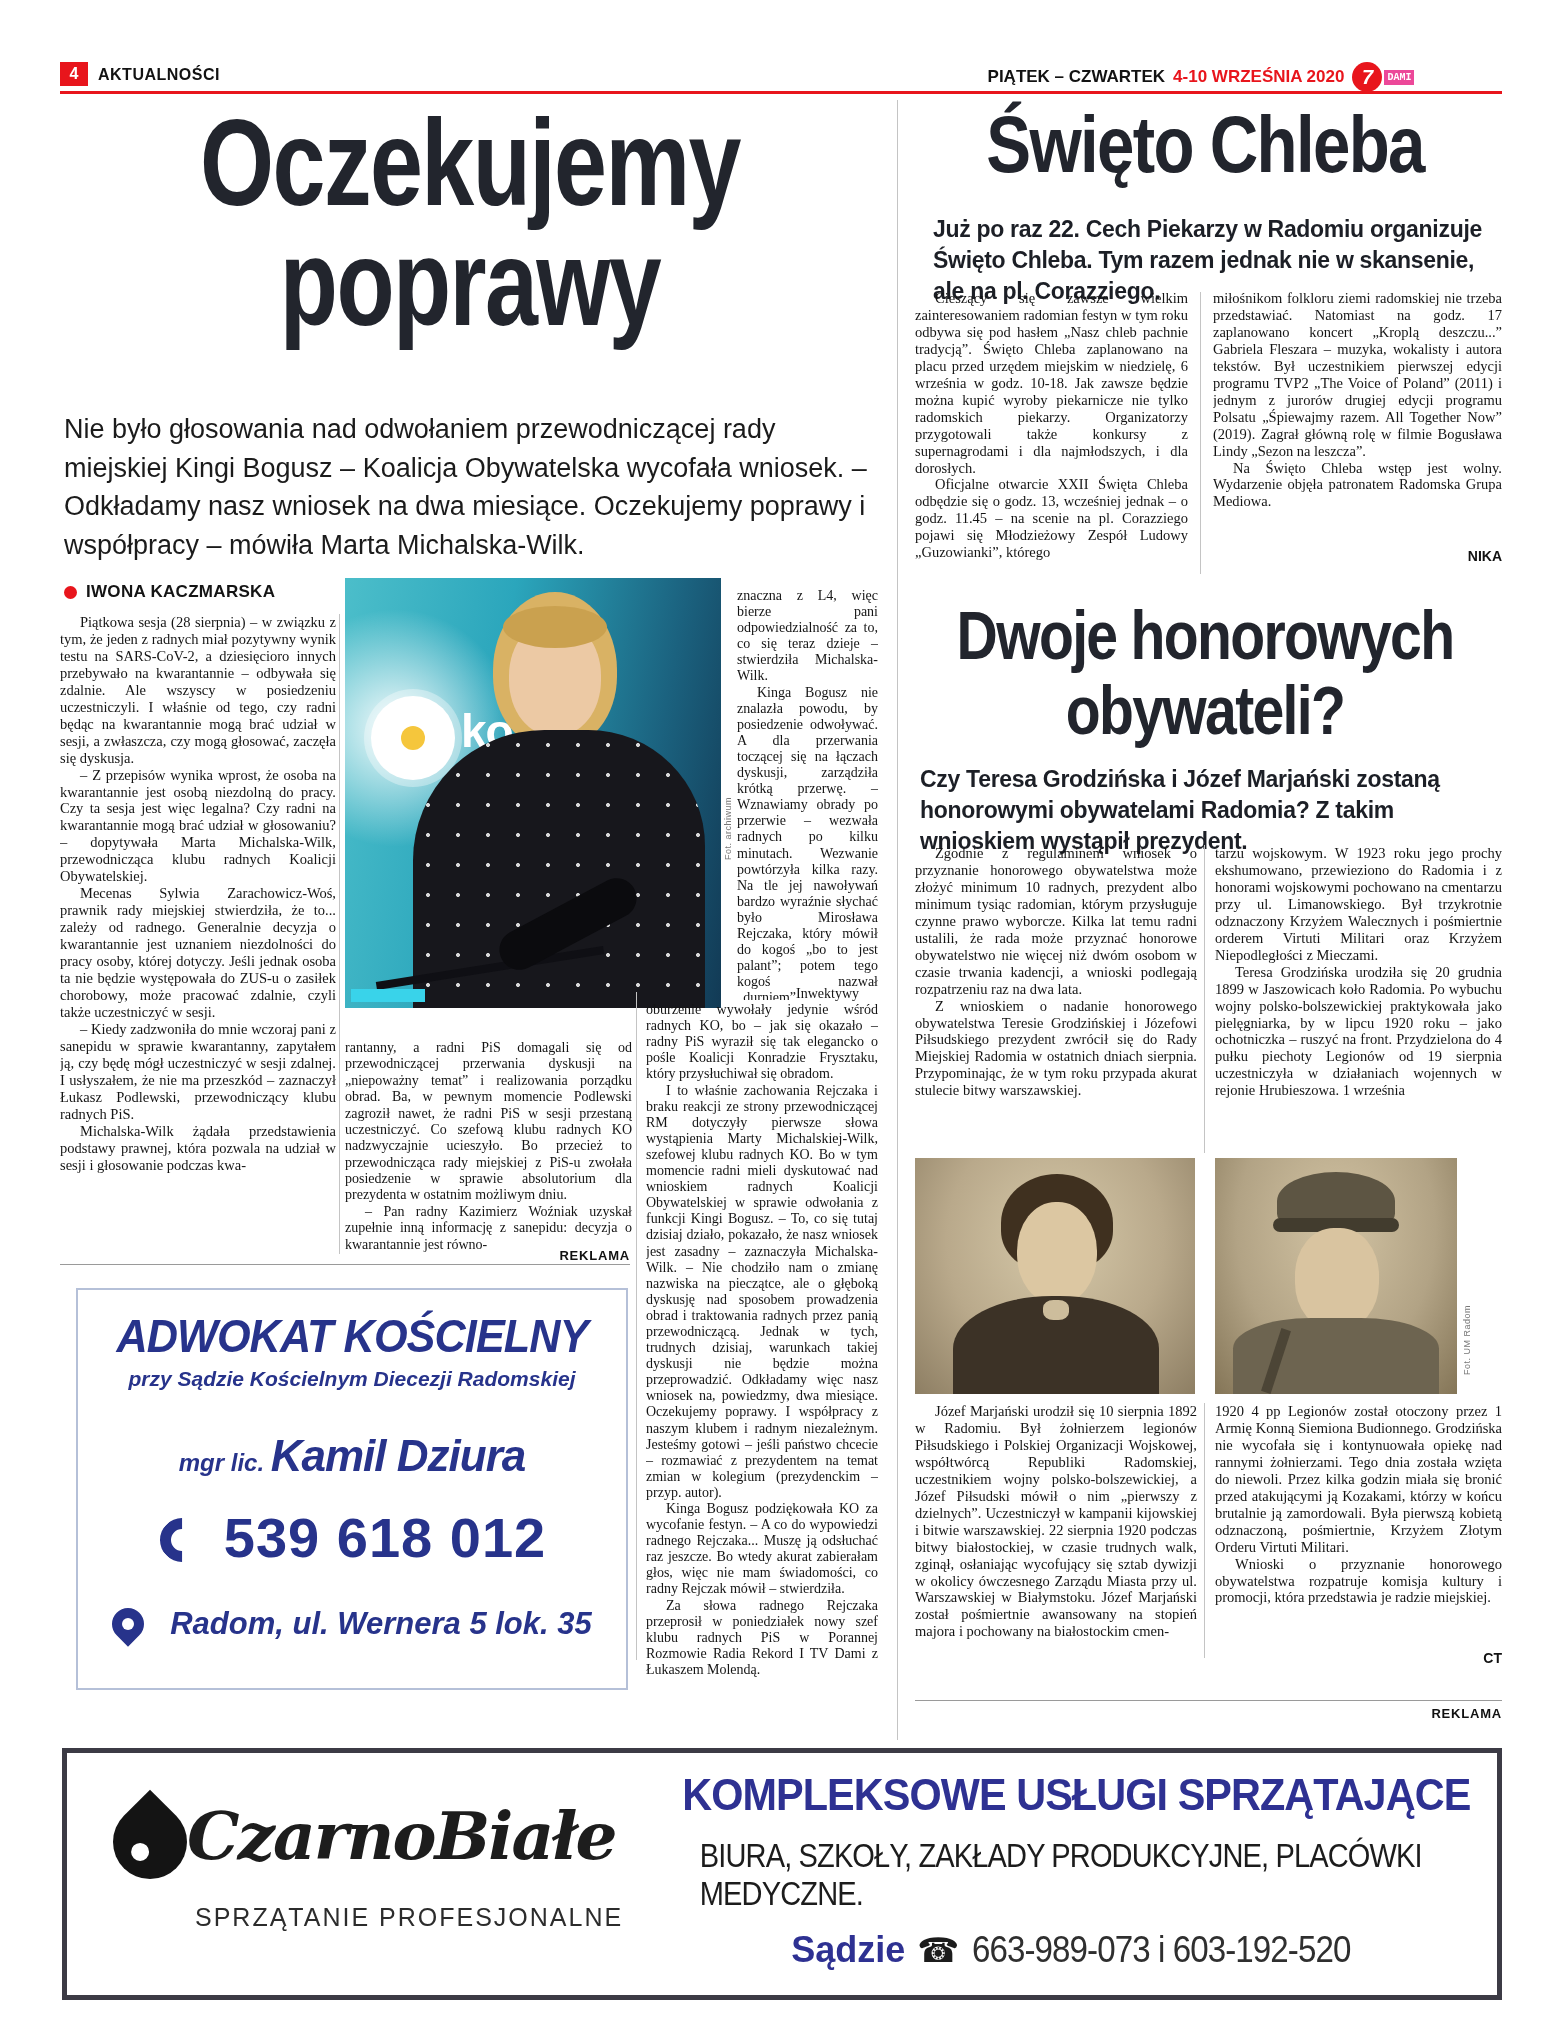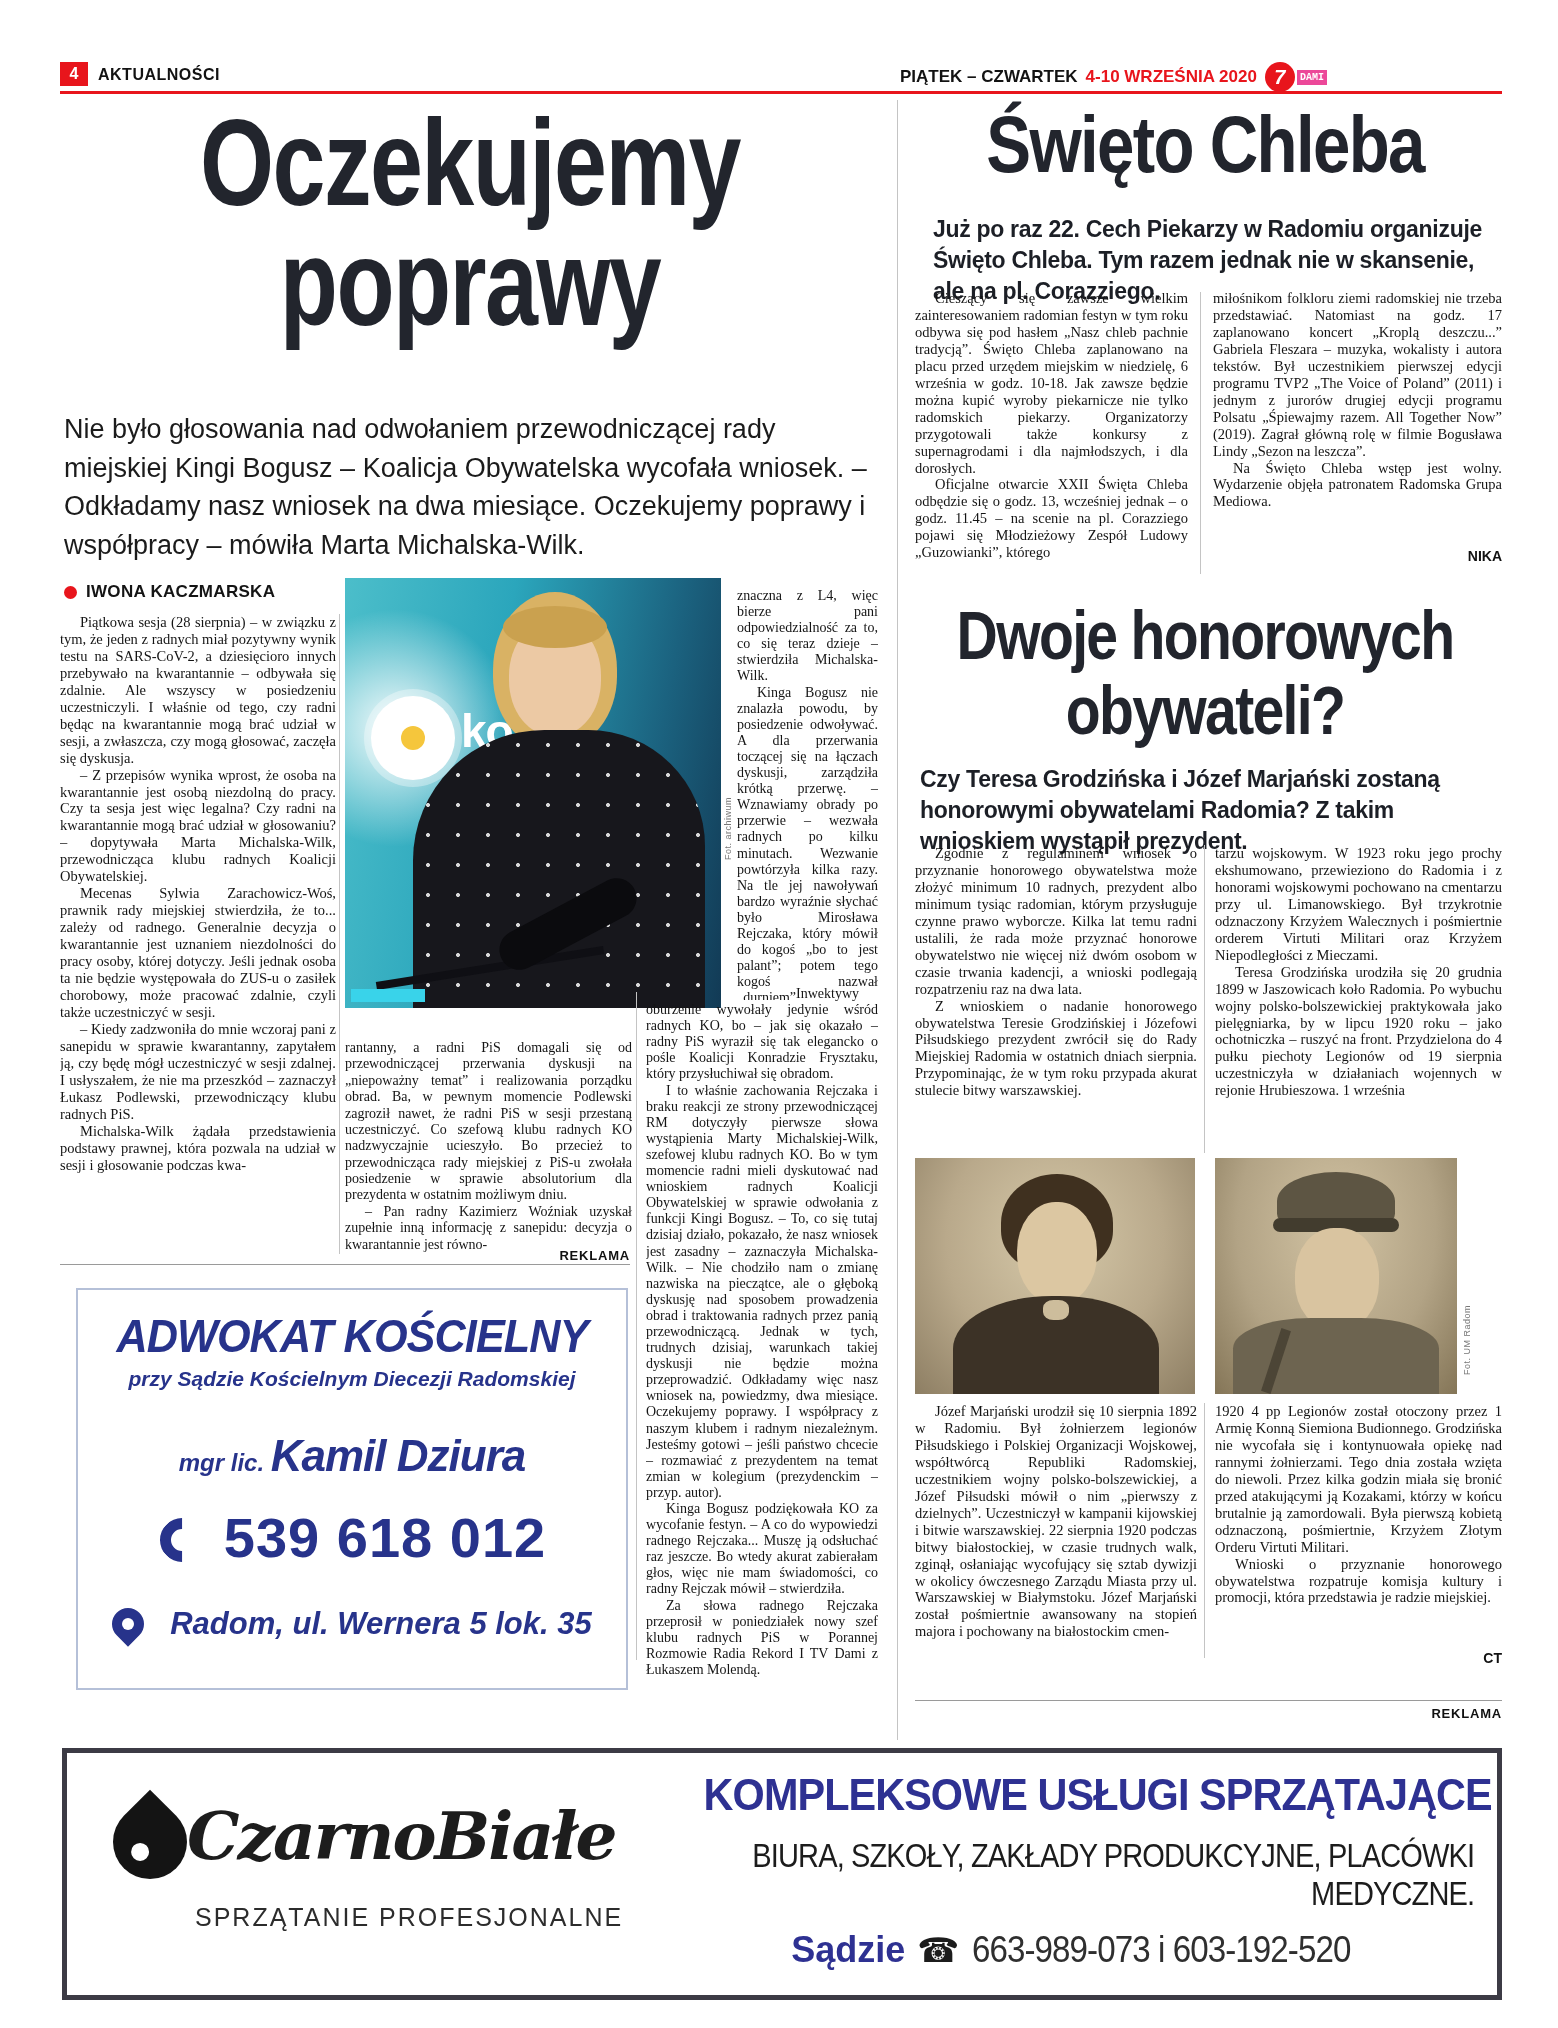--- a/index.html
+++ b/index.html
@@ -4,21 +4,21 @@
 <style>
   * { margin:0; padding:0; box-sizing:border-box; }
   body { background:#e9e9e9; font-family:"Liberation Sans", sans-serif; }
   .page { position:relative; width:1558px; height:2028px; background:#ffffff; margin:0 auto; overflow:hidden; }
   .abs { position:absolute; }
 
   
   .pagenum { left:60px; top:62px; width:28px; height:24px; background:#e8151c; color:#fff;
              font-weight:bold; font-size:16px; display:flex; align-items:center; justify-content:center; }
   .section-title { left:98px; top:66px; font-size:16px; font-weight:bold; color:#121212; letter-spacing:.5px; }
-  .header-right { top:62px; left:900px; width:602px; display:flex; justify-content:flex-start; align-items:center; gap:8px; }
+  .header-right { top:62px; left:900px; width:602px; display:flex; justify-content:center; align-items:center; gap:8px; }
   .hdr-black { font-size:17px; font-weight:bold; color:#121212; }
   .hdr-red { font-size:17px; font-weight:bold; color:#e8151c; }
   .logo7 { width:30px; height:30px; border-radius:50%; background:#e8151c; color:#fff; font-weight:bold;
            font-style:italic; font-size:20px; display:flex; align-items:center; justify-content:center; position:relative; }
   .logo-dami { background:#ec4899; color:#fff; font-size:10px; font-weight:bold; padding:2px 3px; margin-left:-6px;font-family:Liberation Mono, monospace; }
   .red-rule { left:60px; top:91px; width:1442px; height:3px; background:#e8151c; }
 
   
   .big-head { color:#22252d; font-weight:bold; text-align:center; transform:scaleX(.78); transform-origin:center top;
               line-height:.98; letter-spacing:-2px; }
@@ -107,21 +107,21 @@
   .pin::after { content:""; position:absolute; left:10px; top:10px; width:12px; height:12px; background:#fff; border-radius:50%; }
 
   
   .bottom-ad { left:62px; top:1748px; width:1440px; height:252px; border:5px solid #3c3b45; background:#fff; }
   .drop { position:absolute; left:46px; top:52px; width:74px; height:74px; background:#141414;
           border-radius:0 55% 55% 55%; transform:rotate(45deg); }
   .drop::after { content:""; position:absolute; left:28px; top:42px; width:18px; height:18px; background:#fff; border-radius:50%; }
   .brand-script { position:absolute; left:120px; top:44px; width:460px; font-family:"DejaVu Serif", serif;
                   font-style:italic; font-weight:bold; font-size:66px; color:#1d1d1d; letter-spacing:-2px; }
   .brand-sub { position:absolute; left:128px; top:150px; font-size:25px; color:#2c2c2c; letter-spacing:2px; }
-  .clean-right { position:absolute; left:580px; top:16px; width:880px; text-align:right; }
+  .clean-right { position:absolute; left:580px; top:16px; width:880px; text-align:left; }
   .clean-title { color:#2e3192; font-weight:bold; font-size:45px; letter-spacing:-1px; transform:scaleX(.92);
                  transform-origin:center; }
   .clean-sub { margin-top:16px; color:#1c1c1c; font-size:33px; letter-spacing:-1px; transform:scaleX(.88);
                transform-origin:center; }
   .clean-phone-row { margin-top:16px; display:flex; align-items:center; justify-content:center; gap:12px; }
   .clean-call { color:#2e3192; font-weight:bold; font-size:36px; }
   .phone-glyph { font-family:"DejaVu Sans", sans-serif; font-size:34px; color:#1c1c1c; }
   .clean-nums { color:#2f2f2f; font-size:36px; letter-spacing:-1px; transform:scaleX(.92); transform-origin:left; }
 </style>
 </head>

